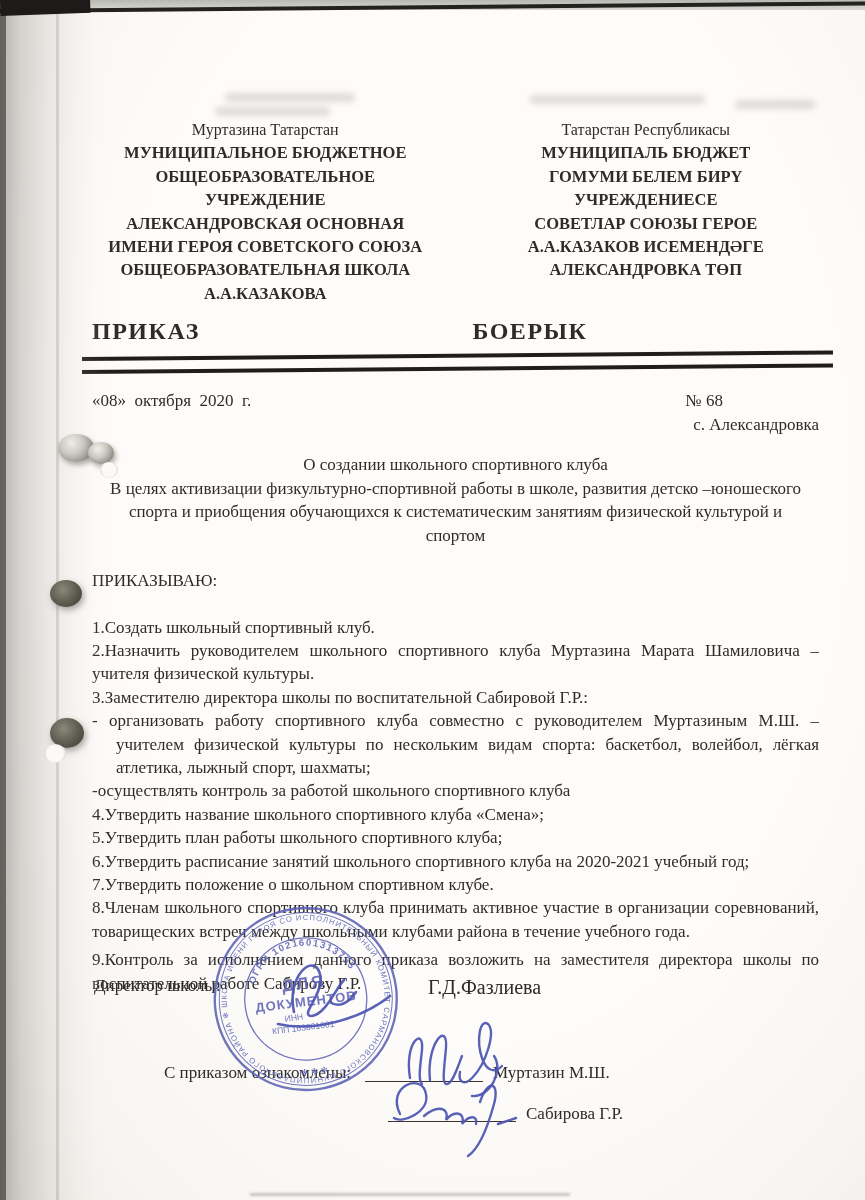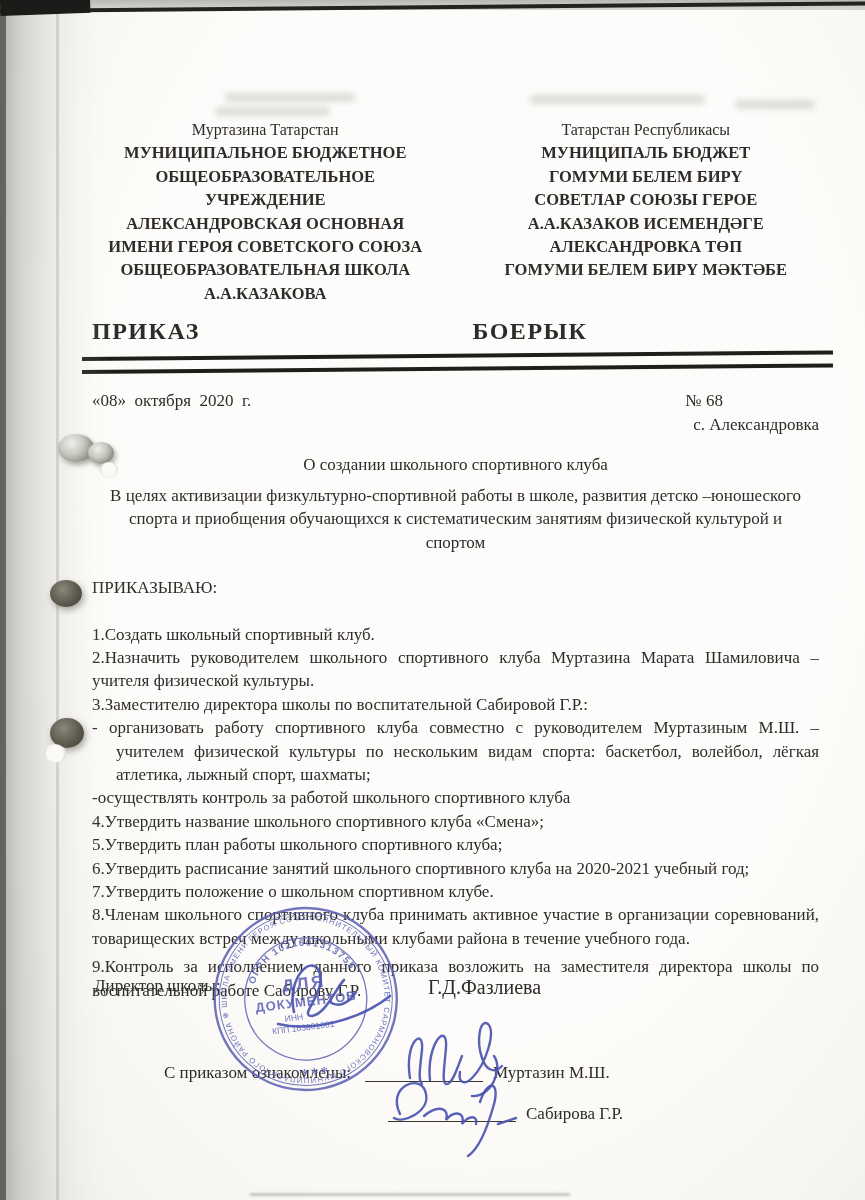--- a/index.html
+++ b/index.html
@@ -40,21 +40,21 @@
     margin-top:15px;font-weight:bold;font-size:24px;letter-spacing:1.5px;}
   .rule{height:4px;background:#1f1e1b;transform:rotate(-0.5deg);transform-origin:left center;
     margin-left:-10px;margin-right:-14px;}
   .rule1{margin-top:13px;}
   .rule2{margin-top:9px;}
   .meta-row{display:flex;justify-content:space-between;margin-top:15px;}
   .meta-date{white-space:pre;}
   .meta-number{margin-right:96px;}
   .place{text-align:right;margin-top:1px;}
   .subject{text-align:center;margin-top:17px;}
-  .preamble{text-align:center;margin-top:7px;max-width:712px;margin-left:auto;margin-right:auto;}
+  .preamble{text-align:center;margin-top:0;max-width:712px;margin-left:auto;margin-right:auto;}
   .decree-word{margin-top:22px;margin-bottom:23px;}
   .para{text-align:justify;margin:0;}
   .para.hang{padding-left:24px;text-indent:-24px;}
   .para.gap-top{margin-top:5px;}
   
   .director-row,.ack-row1,.ack-row2{position:absolute;z-index:2;font-size:17px;}
   .director-row{left:94px;top:976px;}
   .director-name{position:absolute;left:428px;top:976px;z-index:2;font-size:20px;}
   .ack-row1{left:164px;top:1062px;display:flex;align-items:center;}
   .ack-row2{left:388px;top:1102px;display:flex;align-items:flex-end;}
@@ -105,24 +105,24 @@
         <div class="lh-line">УЧРЕЖДЕНИЕ</div>
         <div class="lh-line">АЛЕКСАНДРОВСКАЯ ОСНОВНАЯ</div>
         <div class="lh-line">ИМЕНИ ГЕРОЯ СОВЕТСКОГО СОЮЗА</div>
         <div class="lh-line">ОБЩЕОБРАЗОВАТЕЛЬНАЯ ШКОЛА</div>
         <div class="lh-line">А.А.КАЗАКОВА</div>
       </div>
       <div>
         <div class="lh-country">Татарстан Республикасы</div>
         <div class="lh-line">МУНИЦИПАЛЬ БЮДЖЕТ</div>
         <div class="lh-line">ГОМУМИ БЕЛЕМ БИРҮ</div>
+        <div class="lh-line">УЧРЕЖДЕНИЕСЕ</div>
         <div class="lh-line">СОВЕТЛАР СОЮЗЫ ГЕРОЕ</div>
         <div class="lh-line">А.А.КАЗАКОВ ИСЕМЕНДӘГЕ</div>
         <div class="lh-line">АЛЕКСАНДРОВКА ТӨП</div>
-        <div class="lh-line">ГОМУМИ БЕЛЕМ БИРҮ МӘКТӘБЕ</div>
       </div>
     </div>
 
     <div class="doc-type-row">
       <div>ПРИКАЗ</div>
       <div>БОЕРЫК</div>
     </div>
 
     <div class="rule rule1"></div>
     <div class="rule rule2"></div>

